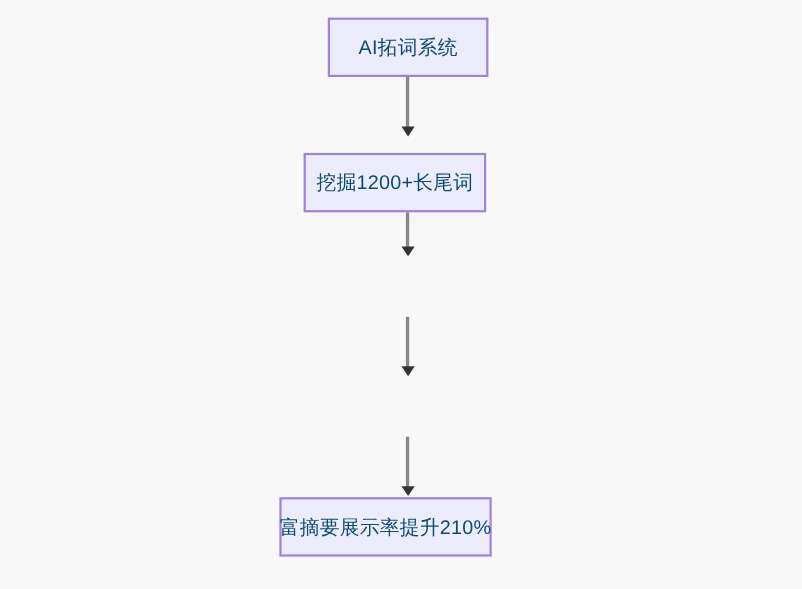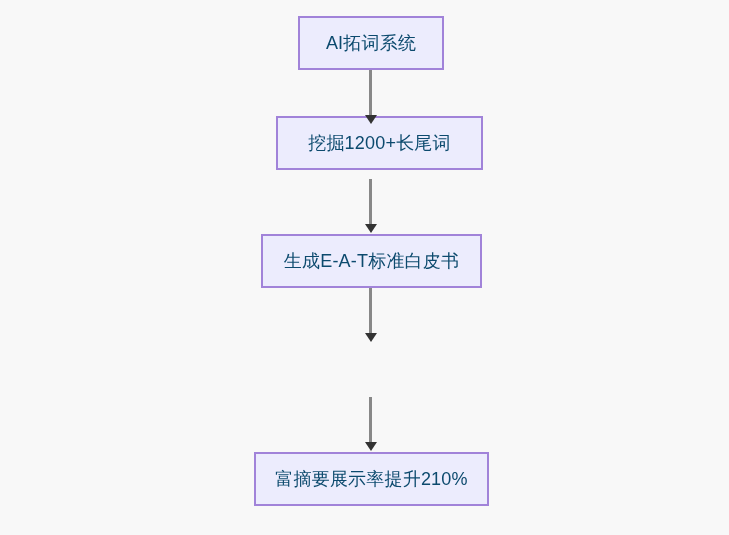--- a/index.html
+++ b/index.html
@@ -36,24 +36,24 @@
   }
   .node-label {
     font-size: 18px;
     line-height: 1;
     color: #0c4a6e;
     white-space: nowrap;
     letter-spacing: 0.2px;
   }
 
   .node-1 { left: 298px; top: 16px;  width: 146px; }
-  .node-2 { left: 276px; top: 116px; width: 207px; }
+  .node-2 { left: 276px; top: 139px; width: 166px; }
   .node-3 { left: 261px; top: 234px; width: 221px; }
   .node-4 { left: 264px; top: 343px; width: 214px; }
-  .node-5 { left: 254px; top: 452px; width: 235px; }
+  .node-5 { left: 254px; top: 452px; width: 193px; }
 
   
   .edge {
     position: absolute;
     left: 369px;
     width: 3px;
     background: #888888;
     z-index: 1;
   }
   .edge-1 { top: 70px;  height: 47px; }
@@ -88,23 +88,20 @@
   <div class="edge edge-1"></div>
   <div class="arrowhead arrowhead-1"></div>
 
   <div class="node node-2">
     <span class="node-label">挖掘1200+长尾词</span>
   </div>
 
   <div class="edge edge-2"></div>
   <div class="arrowhead arrowhead-2"></div>
 
-  <div class="node node-3">
-    <span class="node-label">生成E-A-T标准白皮书</span>
-  </div>
 
   <div class="edge edge-3"></div>
   <div class="arrowhead arrowhead-3"></div>
 
 
   <div class="edge edge-4"></div>
   <div class="arrowhead arrowhead-4"></div>
 
   <div class="node node-5">
     <span class="node-label">富摘要展示率提升210%</span>

